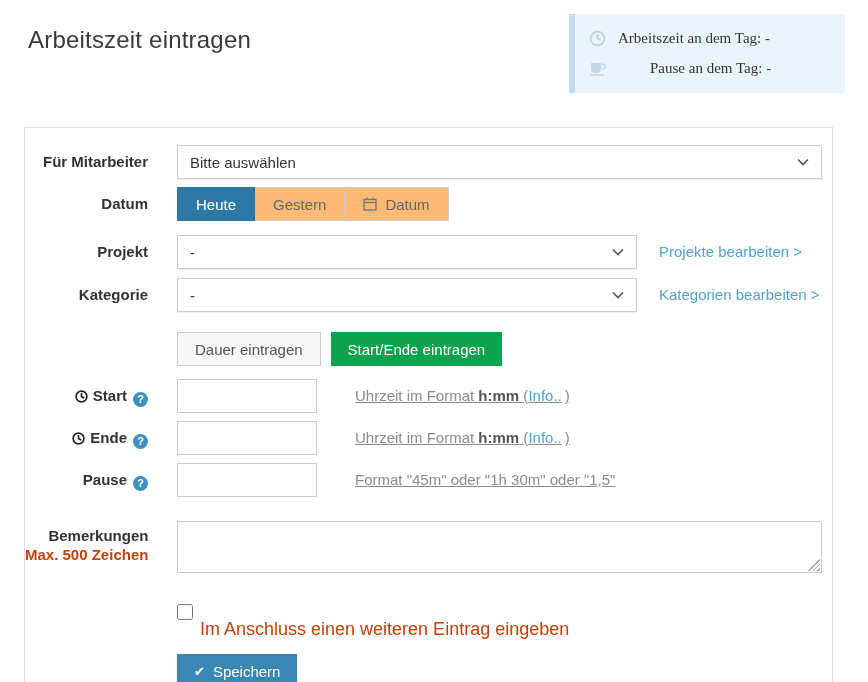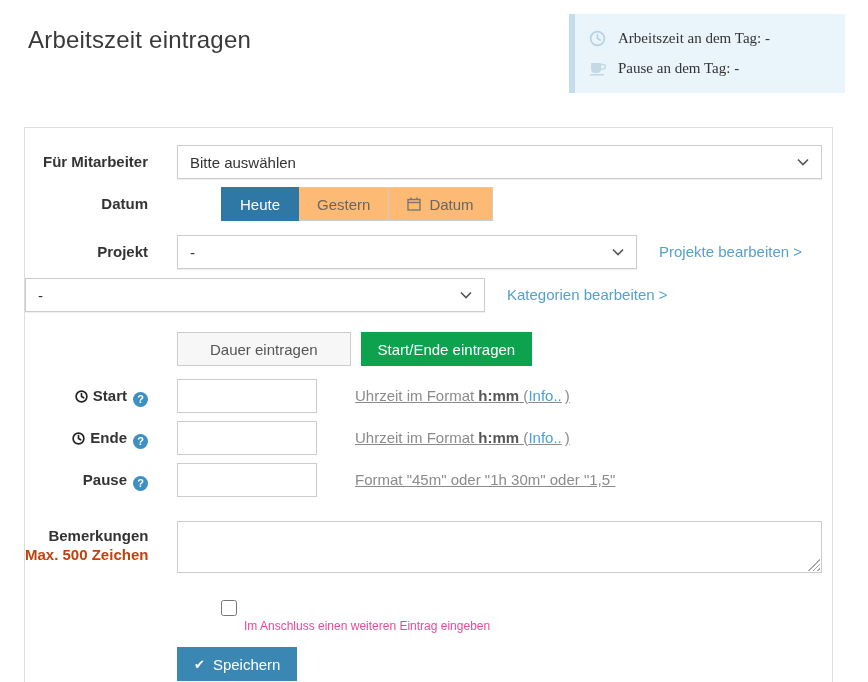--- a/index.html
+++ b/index.html
@@ -26,21 +26,21 @@
   .info-box {
     position: absolute;
     top: 14px;
     right: 23px;
     width: 276px;
     background: #eaf4fb;
     border-left: 6px solid #c4ddec;
     padding: 16px 10px 16px 14px;
   }
   .info-row { display: flex; align-items: center; }
-  .info-row + .info-row { margin-top: 13px; }
+  .info-row + .info-row { margin-top: 13px; gap: 32px; }
   .info-icon { width: 19px; height: 16px; margin-right: 10px; flex: 0 0 auto; display: inline-flex; align-items: center; }
   .info-text { font-size: 15px; color: #333; font-family: Liberation Serif, serif; }
 
   
   .panel {
     position: absolute;
     left: 24px;
     top: 127px;
     width: 809px;
     border: 1px solid #ddd;
@@ -55,21 +55,21 @@
     font-weight: bold;
     font-size: 15px;
     color: #333;
     white-space: nowrap;
   }
   .row-content { flex: 1; padding-right: 10px; display: flex; align-items: flex-start; }
 
   .mb8  { margin-bottom: 8px; }
   .mb9  { margin-bottom: 9px; }
   .mb13 { margin-bottom: 13px; }
-  .mb14 { margin-bottom: 14px; gap: 44px; }
+  .mb14 { margin-bottom: 14px; }
   .mb20 { margin-bottom: 20px; }
   .mb24 { margin-bottom: 24px; }
   .mb10 { margin-bottom: 10px; }
 
   
   .select {
     height: 34px;
     border: 1px solid #ccc;
     box-shadow: 0 1px 1px rgba(0,0,0,0.06);
     background: #fff;
@@ -104,21 +104,21 @@
     border-color: #2e78a5;
     color: #fff;
     position: relative;
     z-index: 1;
   }
   .btn-date .cal { margin-right: 8px; display: inline-flex; }
 
   
   .btn-light {
     height: 34px;
-    padding: 0 32px;
+    padding: 0 17px;
     background: #f7f7f7;
     border: 1px solid #ccc;
     color: #555;
     font-size: 15px;
     display: inline-flex;
     align-items: center;
     cursor: pointer;
   }
   .btn-green {
     height: 34px;
@@ -211,21 +211,21 @@
   }
 
   
   .checkbox-row { display: flex; align-items: center; }
   .checkbox {
     width: 16px; height: 16px;
     margin: 0 7px 0 0;
     accent-color: #fff;
     cursor: pointer;
   }
-  .checkbox-label { font-size: 12px; color: #ec4899; cursor: default; margin-top: 36px; }
+  .checkbox-label { font-size: 18px; color: #c2410c; cursor: default; margin-top: 36px; }
 
   
   .btn-save {
     height: 34px;
     padding: 0 16px;
     background: #3a87b3;
     border: 1px solid #3a87b3;
     color: #fff;
     font-size: 15px;
     display: inline-flex;
@@ -309,20 +309,21 @@
           <svg width="12" height="8" viewBox="0 0 12 8">
               <path d="M1 1.5 L6 6.5 L11 1.5" fill="none" stroke="#555" stroke-width="1.6"></path>
             </svg>
         </span>
       </div>
       <a class="edit-link">Projekte bearbeiten &gt;</a>
     </div>
   </div>
 
   <div class="row mb20">
+    <div class="row-label">Kategorie</div>
     <div class="row-content">
       <div class="select w460">
         <span>-</span>
         <span class="chevron">
           <svg width="12" height="8" viewBox="0 0 12 8">
               <path d="M1 1.5 L6 6.5 L11 1.5" fill="none" stroke="#555" stroke-width="1.6"></path>
             </svg>
         </span>
       </div>
       <a class="edit-link">Kategorien bearbeiten &gt;</a>

